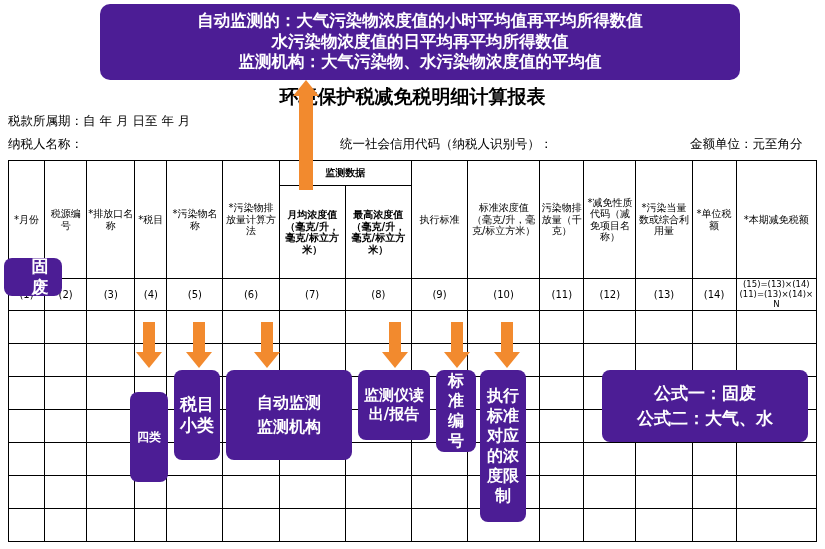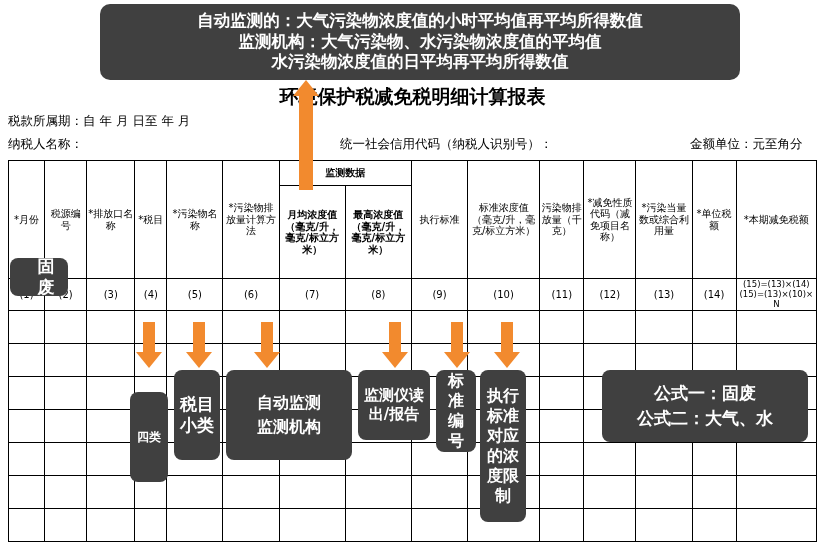--- a/index.html
+++ b/index.html
@@ -6,21 +6,21 @@
   body{
     width:825px;height:549px;
     background:#ffffff;
     font-family:"DejaVu Sans", sans-serif;
     position:relative;
     overflow:hidden;
     color:#000;
   }
   .callout{
     position:absolute;
-    background:#404040;
+    background:#4c1d95;
     color:#ffffff;
     border-radius:8px;
     font-weight:bold;
     text-align:center;
     line-height:1.25;
     display:flex;
     align-items:center;
     justify-content:center;
     padding:4px 6px;
     box-sizing:border-box;
@@ -82,22 +82,22 @@
   .arrow .head.down{
     border-left:13px solid transparent;border-right:13px solid transparent;
     border-top:16px solid #F28A2E;border-bottom:none;
   }
 </style>
 </head>
 <body>
 
 <div class="callout" id="top-banner">
   <div>自动监测的：大气污染物浓度值的小时平均值再平均所得数值</div>
+  <div>水污染物浓度值的日平均再平均所得数值</div>
   <div>监测机构：大气污染物、水污染物浓度值的平均值</div>
-  <div>水污染物浓度值的日平均再平均所得数值</div>
 </div>
 
 <div id="doc-title">环境保护税减免税明细计算报表</div>
 
 <div class="meta" id="meta-period">税款所属期：自    年    月    日至    年    月</div>
 <div class="meta" id="meta-taxpayer">纳税人名称：</div>
 <div class="meta" id="meta-credit">统一社会信用代码（纳税人识别号）：</div>
 <div class="meta" id="meta-unit">金额单位：元至角分</div>
 
 <table id="main-table">
@@ -149,21 +149,21 @@
     <td>(7)</td>
     <td>(8)</td>
     <td>(9)</td>
     <td>(10)</td>
     <td>(11)</td>
     <td>(12)</td>
     <td>(13)</td>
     <td>(14)</td>
     <td style="font-size:8.5px">
       <div>(15)=(13)×(14)</div>
-      <div>(15)=(13)×(10)×N</div>
+      <div>(11)=(13)×(14)×N</div>
     </td>
   </tr>
   <tr class="blank">
         <td></td>
         <td></td>
         <td></td>
         <td></td>
         <td></td>
         <td></td>
         <td></td>
@@ -304,21 +304,21 @@
 </div>
 <div class="arrow" style="left:440px;top:322px;width:34px;height:46px;">
   <div class="shaft" style="top:0;width:12px;height:32px;"></div>
   <div class="head down" style="top:30px;"></div>
 </div>
 <div class="arrow" style="left:490px;top:322px;width:34px;height:46px;">
   <div class="shaft" style="top:0;width:12px;height:32px;"></div>
   <div class="head down" style="top:30px;"></div>
 </div>
 
-<div class="callout" style="left:10px;top:258px;width:58px;height:38px;font-size:17px;padding-left:20px;">
+<div class="callout" style="left:4px;top:258px;width:58px;height:38px;font-size:17px;padding-left:20px;">
   <span>固废</span>
 </div>
 
 <div class="callout" style="left:130px;top:392px;width:38px;height:90px;font-size:12px;align-items:center;">
   <span class="vert">四类</span>
 </div>
 
 <div class="callout" style="left:174px;top:370px;width:46px;height:90px;font-size:17px;">
   <span class="vert">税目小类</span>
 </div>

